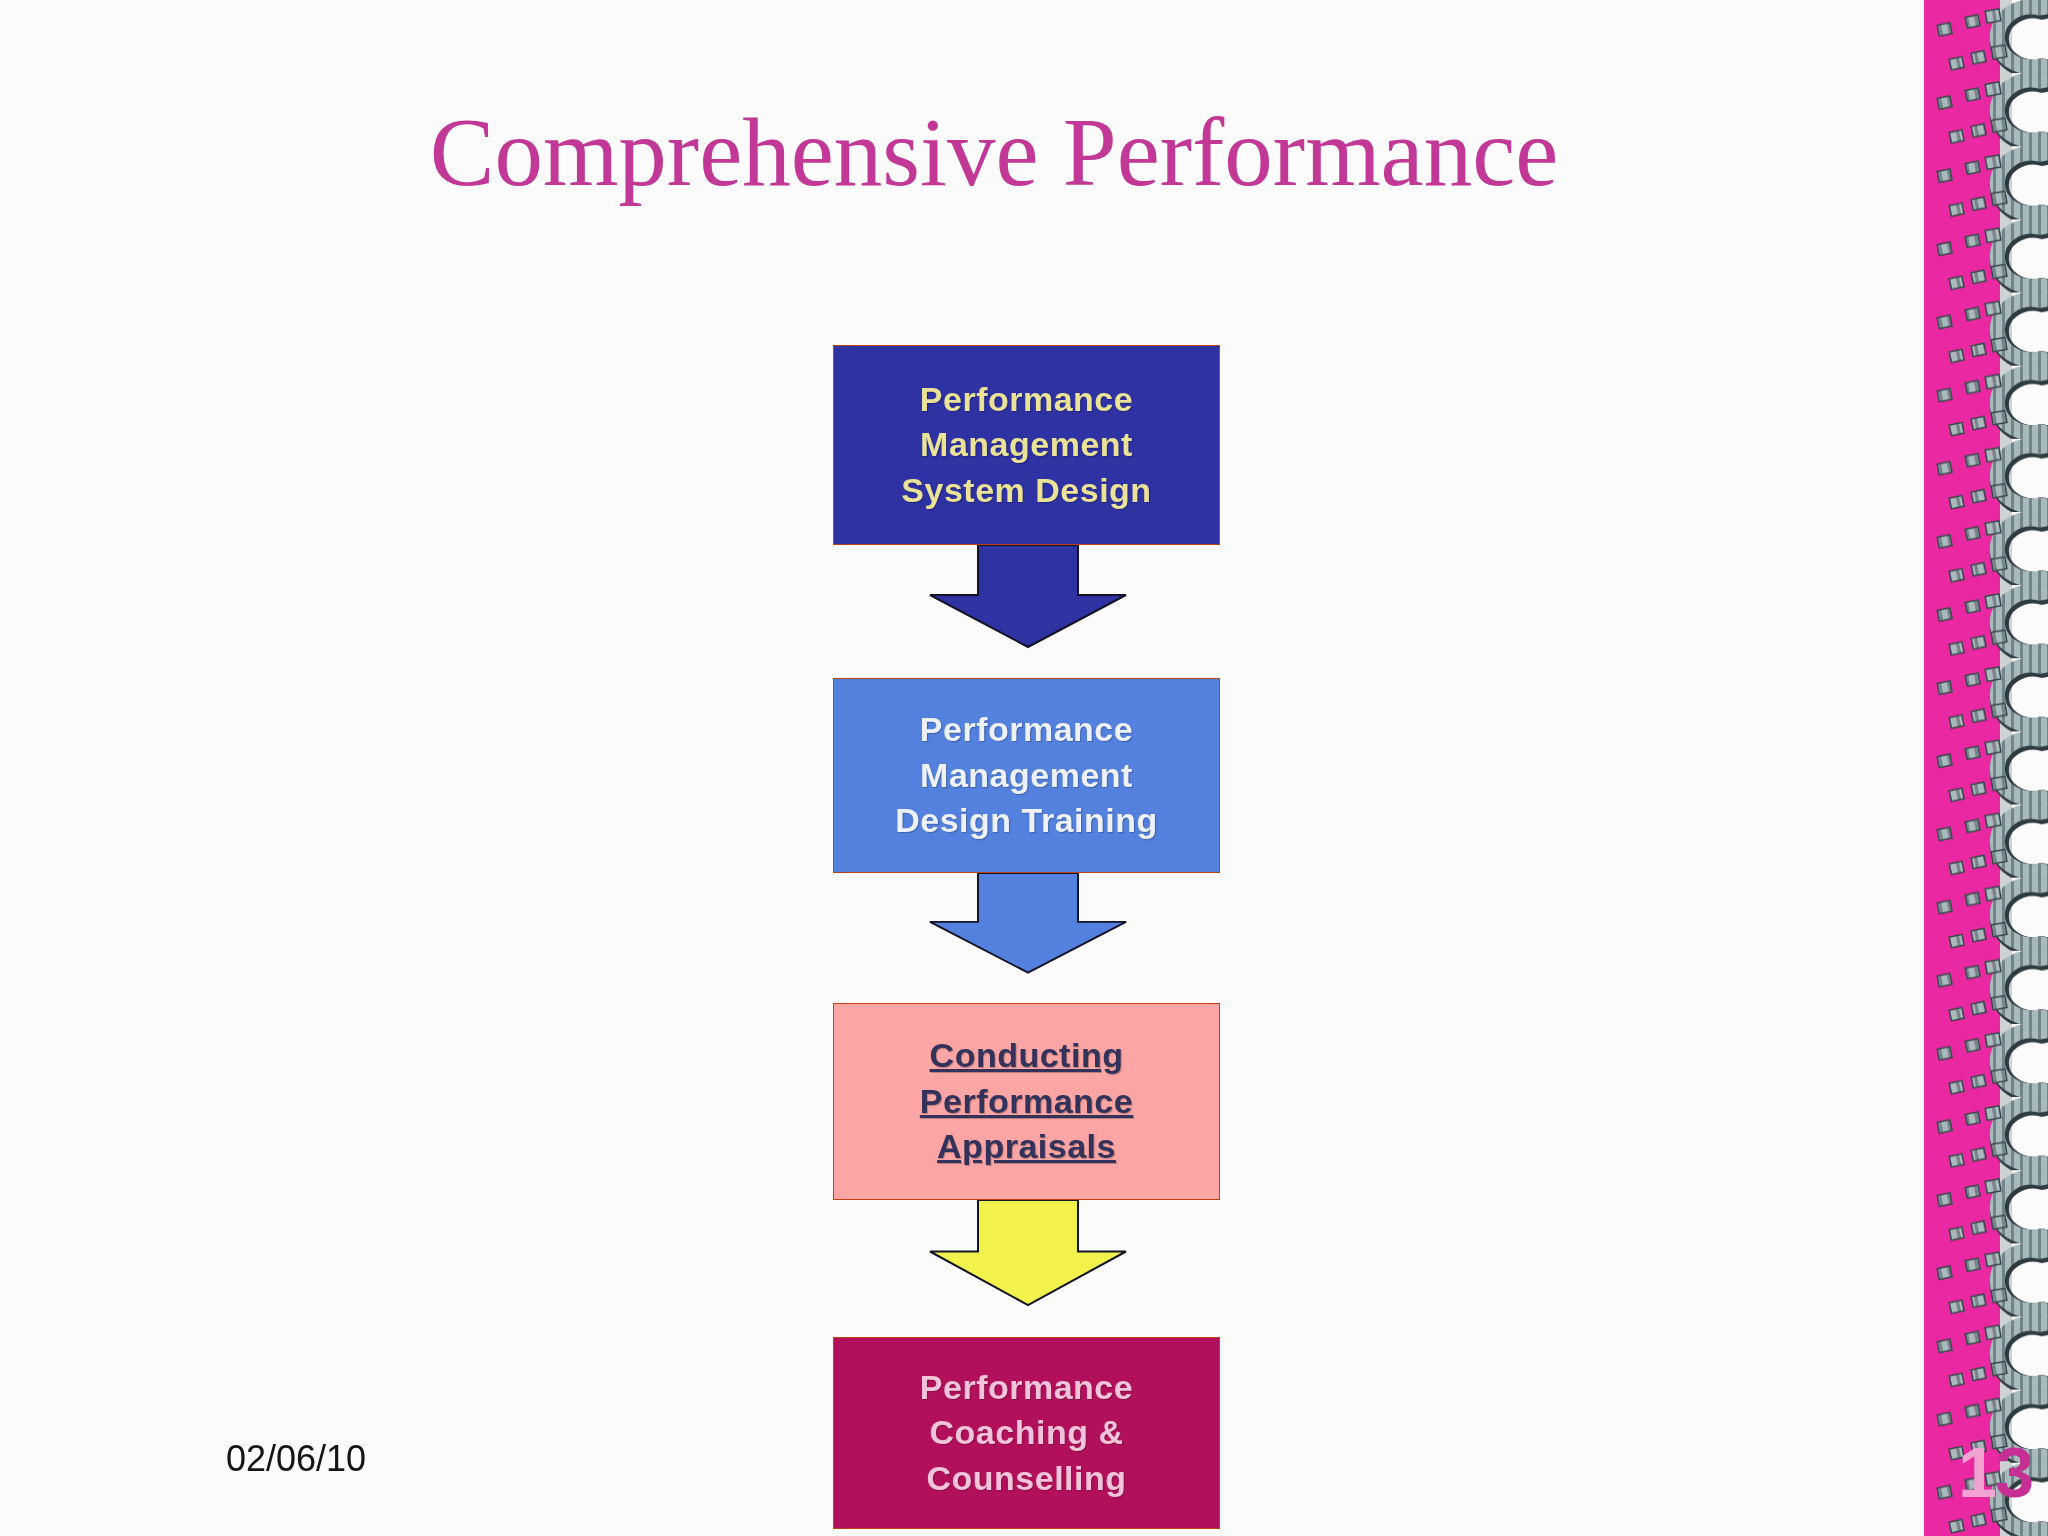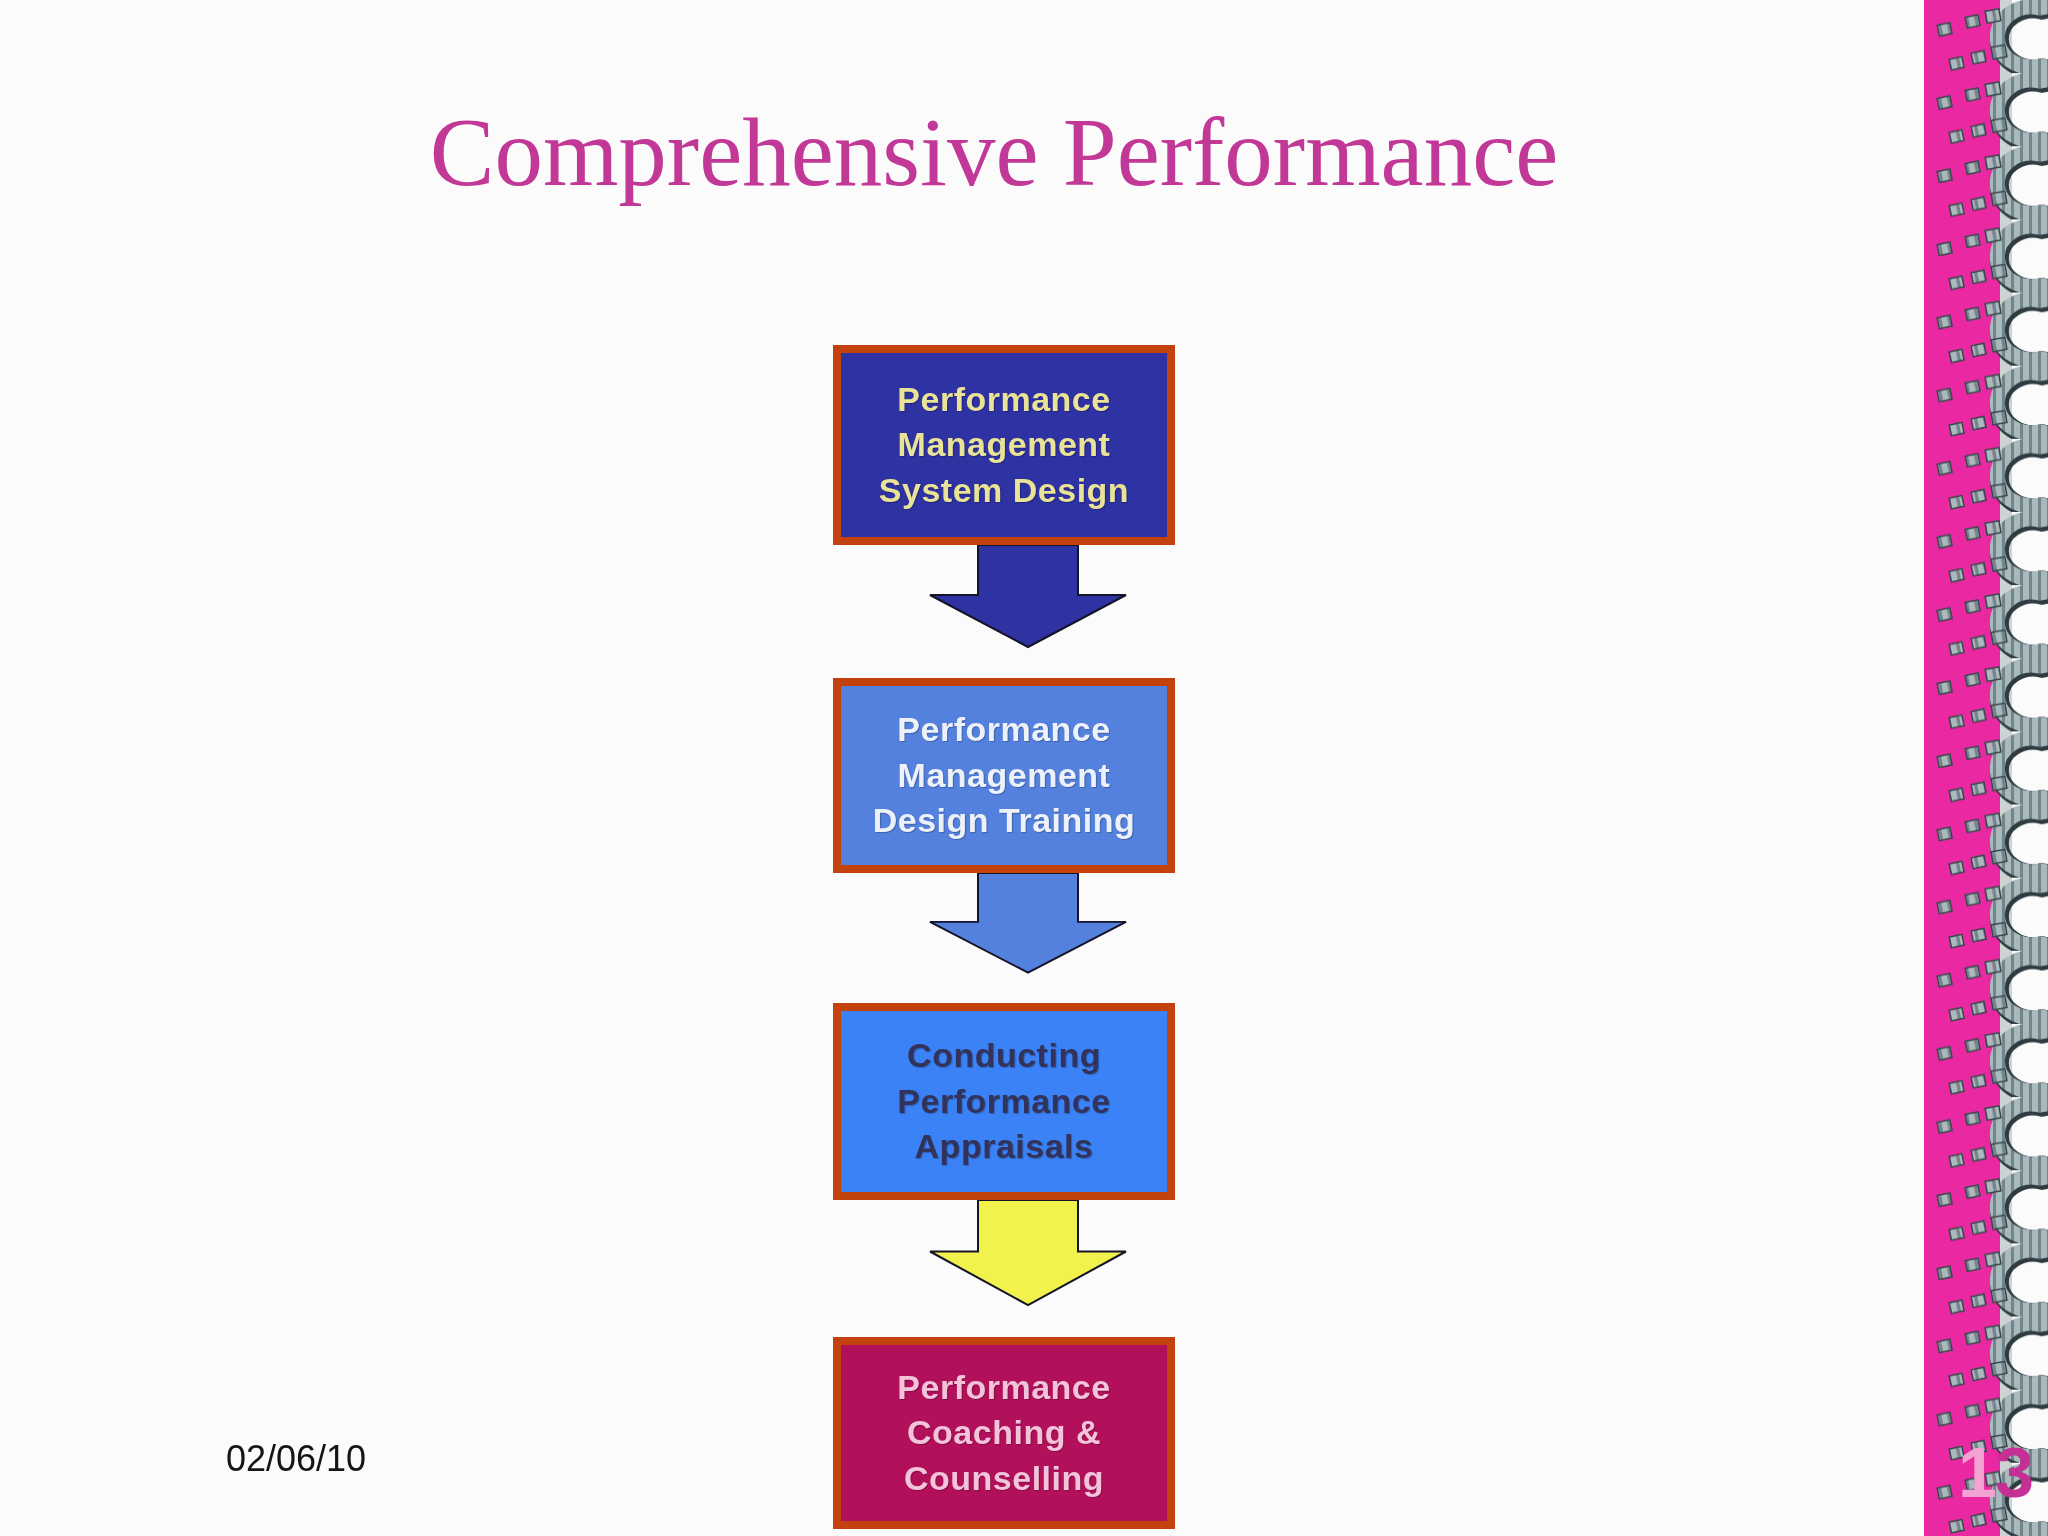--- a/index.html
+++ b/index.html
@@ -13,22 +13,22 @@
   
   .title{
     position:absolute;left:140px;right:200px;top:52px;
     text-align:center;
     font-family:"Liberation Serif", serif;
     font-size:97px;line-height:1.13;font-weight:400;
   }
 
   
   .flow-box{
-    position:absolute;left:833px;width:342px;box-sizing:border-box;
-    border:8px solid #c2410c;
+    position:absolute;left:833px;width:387px;box-sizing:border-box;
+    border:1px solid #c2410c;
     display:flex;flex-direction:column;align-items:center;justify-content:center;
     font-weight:bold;font-size:34px;line-height:1.34;text-align:center;
     letter-spacing:0.5px;
     text-shadow:1px 1px 1px rgba(0,0,0,0.25);
   }
   #box-1{top:345px;height:200px;}
   #box-2{top:678px;height:195px;}
   #box-3{top:1003px;height:197px;}
   #box-4{top:1337px;height:192px;}
 
@@ -80,21 +80,21 @@
   <div class="flow-box" id="box-2" style="background: rgb(84, 129, 222); color: rgb(237, 242, 250);">
     <span>Performance</span>
     <span>Management</span>
     <span>Design Training</span>
   </div>
 
   <svg class="flow-arrow" id="arrow-2" viewBox="0 0 200 133" preserveAspectRatio="none">
     <path d="M50,0 L50,50 L2,50 L100,102 L198,50 L150,50 L150,0 Z" stroke="#141428" stroke-width="2" fill="#5481de"></path>
   </svg>
 
-  <div class="flow-box" id="box-3" style="background: #3b82f6; color: rgb(50, 50, 90);">
+  <div class="flow-box" id="box-3" style="background: #fca5a5; color: rgb(50, 50, 90); text-decoration: underline;">
     <span>Conducting</span>
     <span>Performance</span>
     <span>Appraisals</span>
   </div>
 
   <svg class="flow-arrow" id="arrow-3" viewBox="0 0 200 133" preserveAspectRatio="none">
     <path d="M50,0 L50,50 L2,50 L100,102 L198,50 L150,50 L150,0 Z" stroke="#141428" stroke-width="2" fill="#f2f24c"></path>
   </svg>
 
   <div class="flow-box" id="box-4" style="background: rgb(179, 16, 92); color: rgb(243, 195, 218);">

